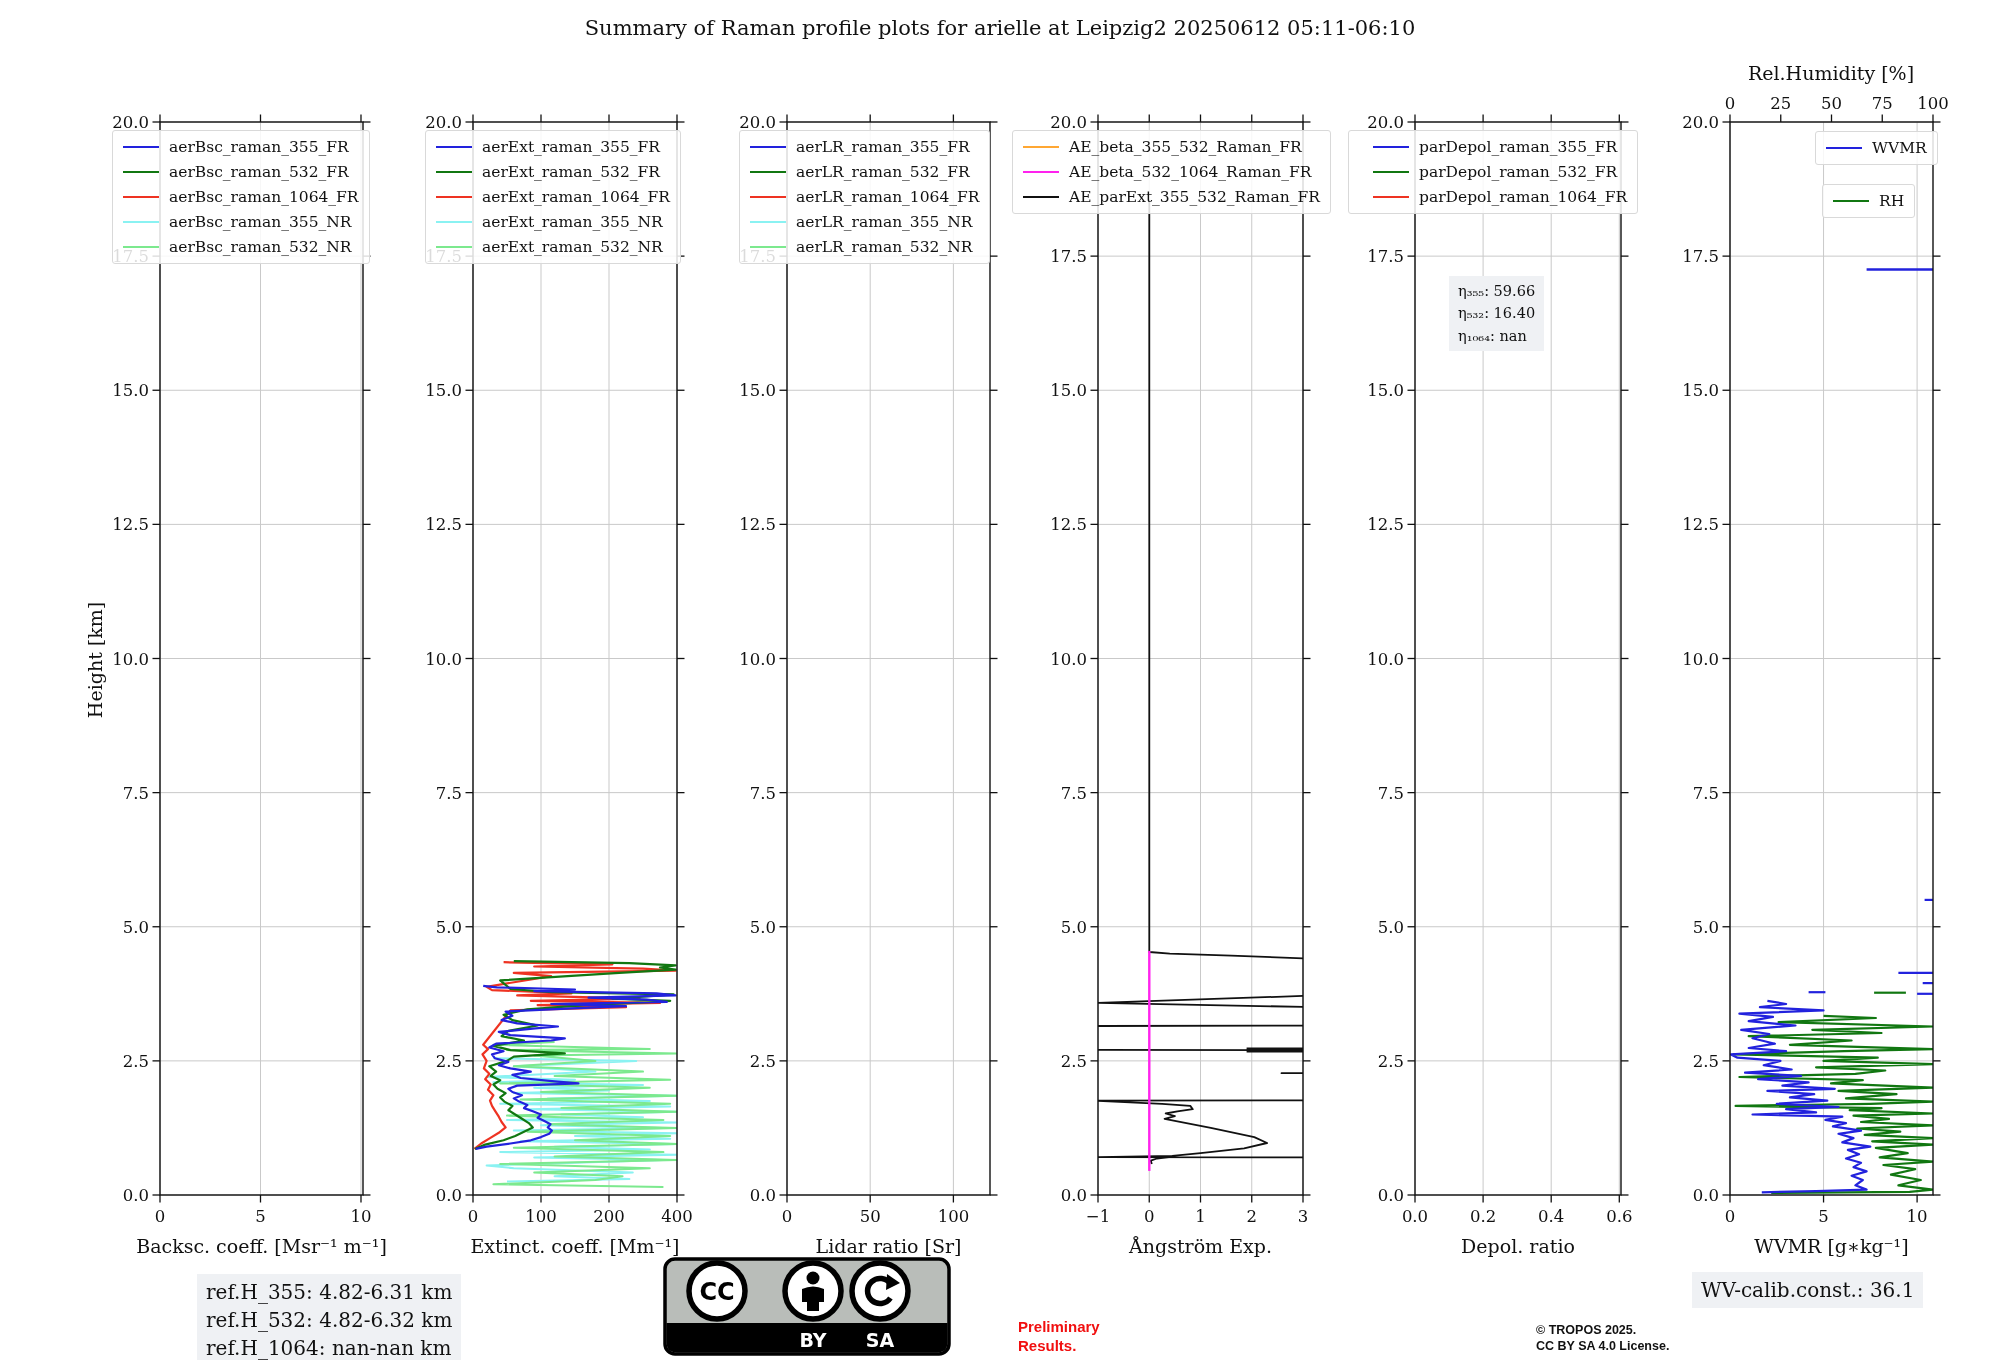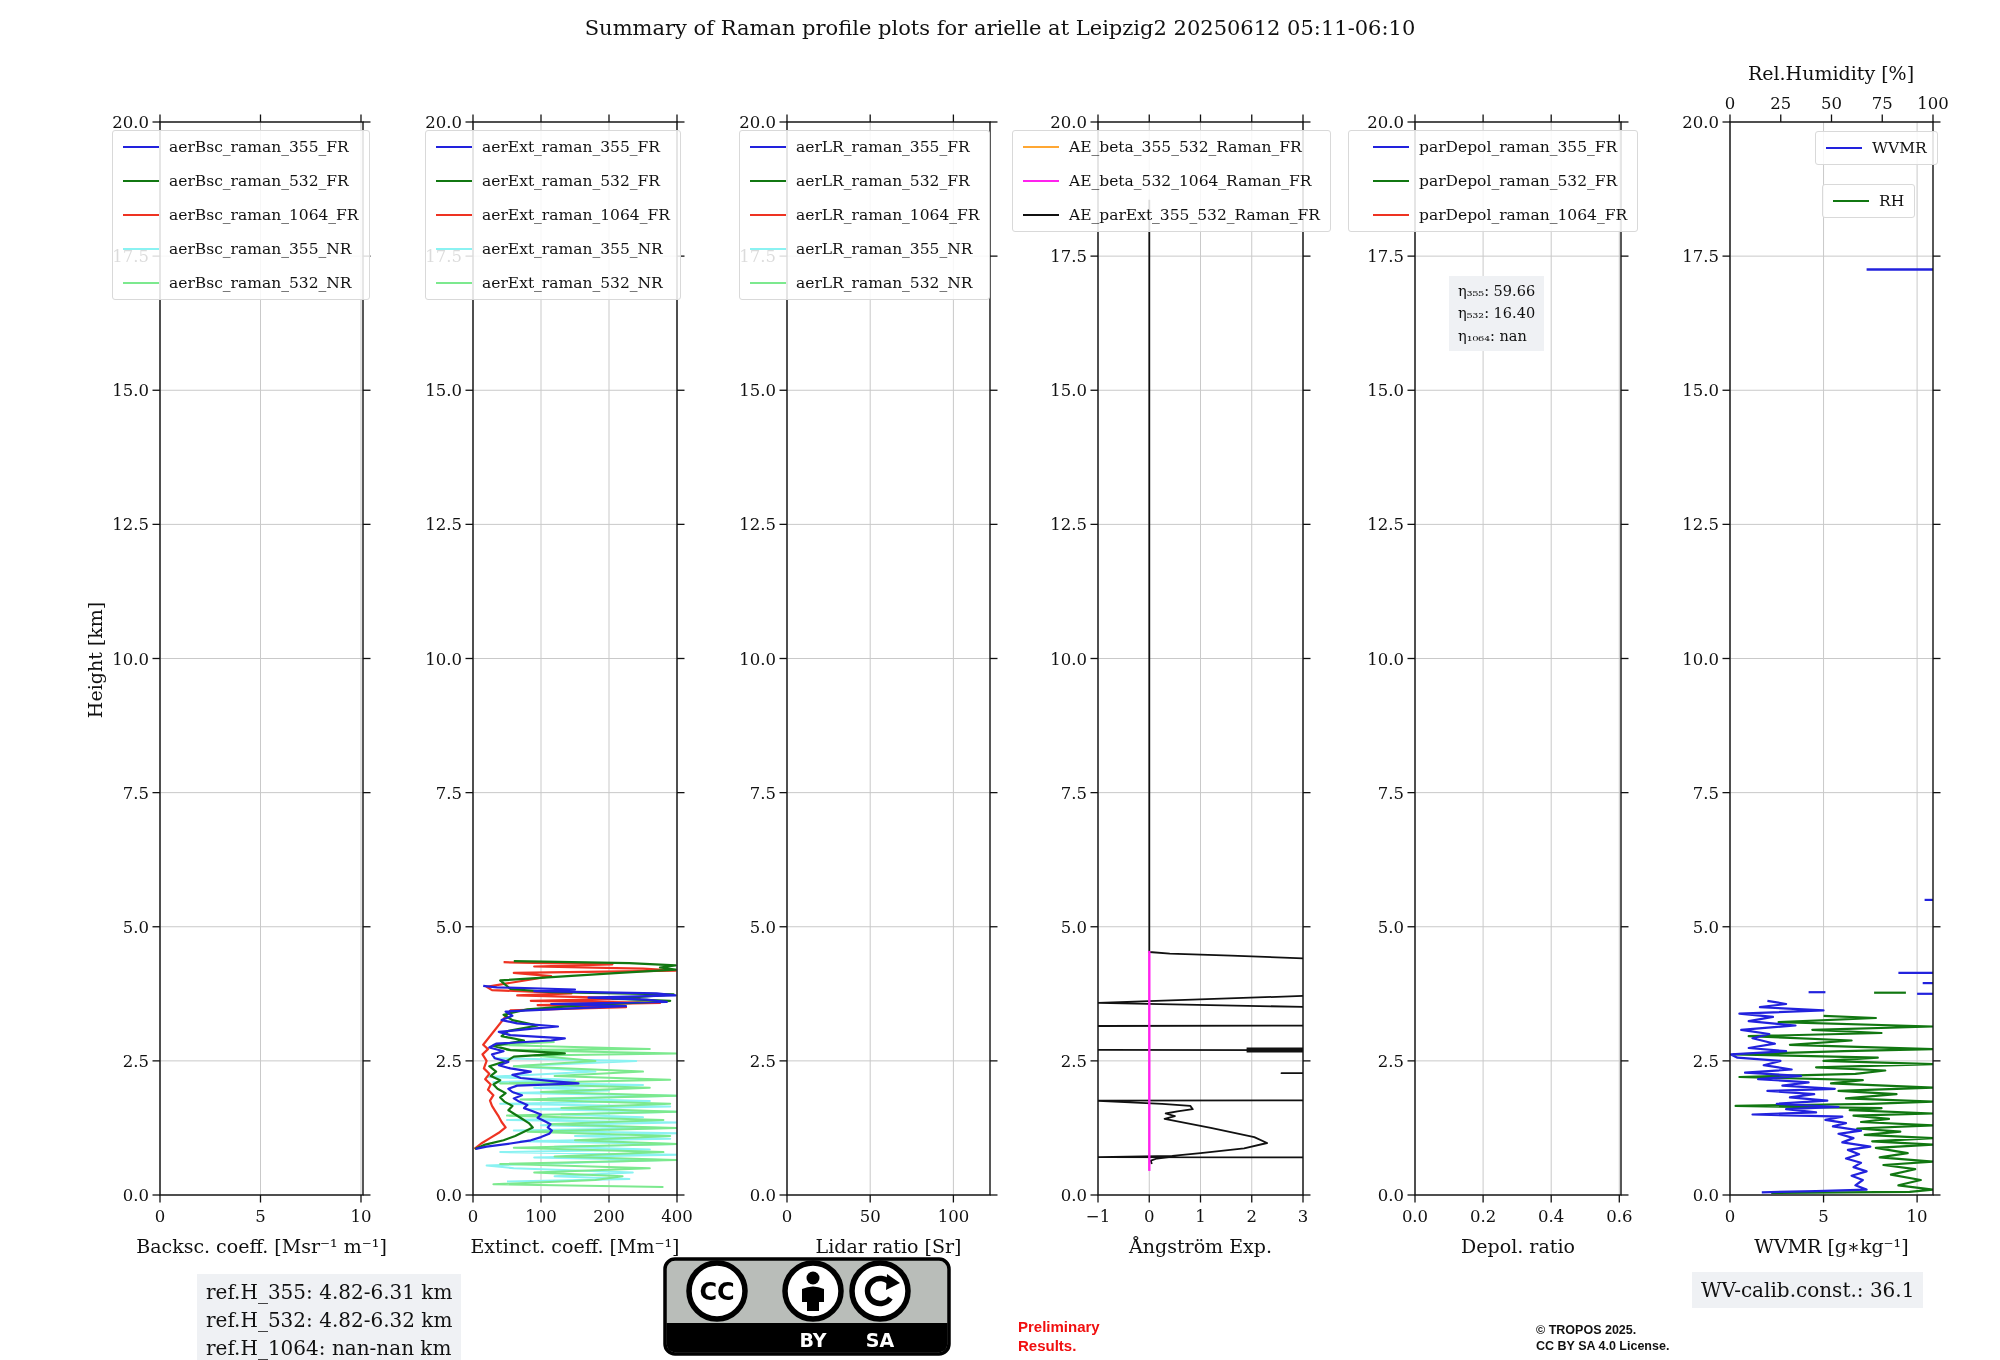--- a/index.html
+++ b/index.html
@@ -7,21 +7,21 @@
         font-family:"DejaVu Serif",serif;color:#111;}
   .abs{position:absolute;}
   .title{position:absolute;top:16px;left:0;width:2000px;text-align:center;font-size:21px;white-space:nowrap;}
   .ylabel{position:absolute;left:95px;top:660px;transform:translate(-50%,-50%) rotate(-90deg);font-size:19px;white-space:nowrap;}
   .toplabel{position:absolute;transform:translate(-50%,0);font-size:19px;white-space:nowrap;}
   .ticklabel{position:absolute;font-size:16.5px;white-space:nowrap;}
   .ytick{transform:translate(-100%,-50%);}
   .xtick{transform:translate(-50%,0);}
   .xlabel{position:absolute;transform:translate(-50%,0);font-size:19px;white-space:nowrap;}
   .legend{position:absolute;background:rgba(255,255,255,.85);border:1px solid #d9d9d9;border-radius:3px;
-          padding:5px 10px;display:flex;flex-direction:column;gap:12px;z-index:5;}
+          padding:5px 10px;display:flex;flex-direction:column;gap:3px;z-index:5;}
   .legend-item{display:flex;align-items:center;gap:10px;font-size:15.5px;white-space:nowrap;height:22px;}
   .legend-line{width:36px;flex:0 0 36px;height:0;border-top-style:solid;border-top-width:2.4px;}
   .ann{position:absolute;background:#eff1f4;padding:4px 9px;font-size:20px;line-height:1.4;white-space:nowrap;z-index:6;}
   .ann-eta{font-size:14.5px;line-height:1.55;}
   .preliminary{position:absolute;font-family:"Liberation Sans",sans-serif;font-weight:bold;font-size:15px;
                line-height:1.25;color:#f10f0f;white-space:nowrap;}
   .tropos{position:absolute;font-family:"Liberation Sans",sans-serif;font-weight:bold;font-size:12.5px;
           line-height:1.3;color:#111;white-space:nowrap;}
   svg{display:block;}
   .panel-svg{position:absolute;overflow:visible;}

